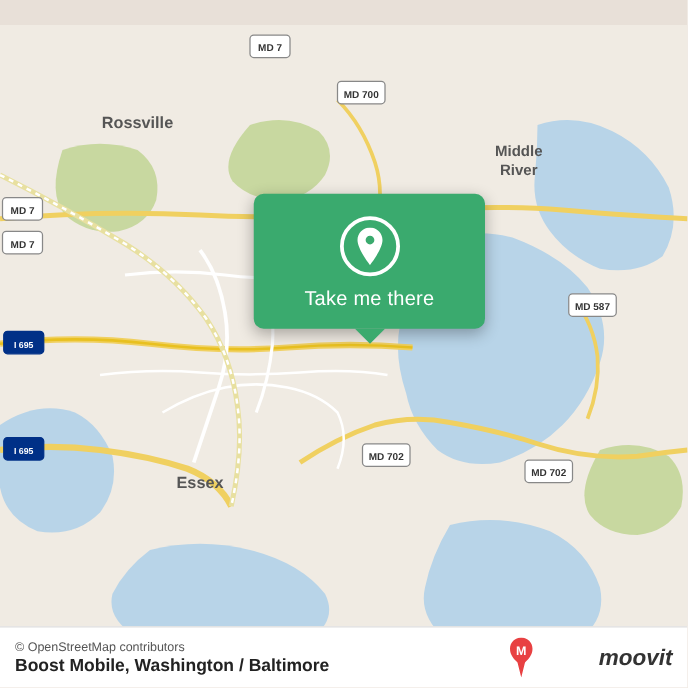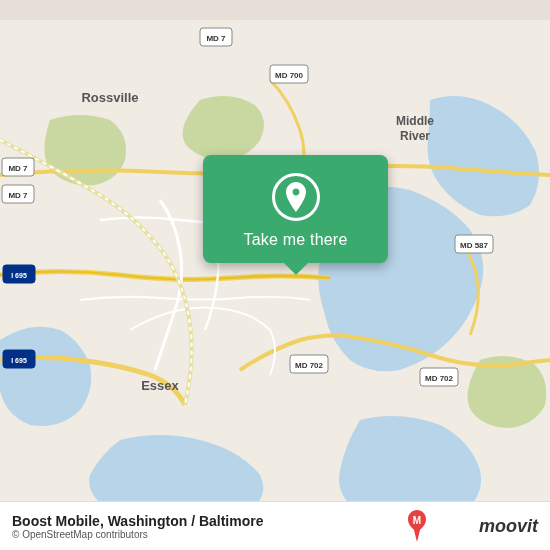--- a/index.html
+++ b/index.html
@@ -208,22 +208,22 @@
 
       <svg width="26" height="30" viewBox="0 0 26 30" fill="none" xmlns="http://www.w3.org/2000/svg">
         <path d="M13 0C7.48 0 3 4.48 3 10C3 17.5 13 30 13 30C13 30 23 17.5 23 10C23 4.48 18.52 0 13 0ZM13 13.5C11.07 13.5 9.5 11.93 9.5 10C9.5 8.07 11.07 6.5 13 6.5C14.93 6.5 16.5 8.07 16.5 10C16.5 11.93 14.93 13.5 13 13.5Z" fill="white"></path>
       </svg>
     </div>
     <button id="take-me-there-btn">Take me there</button>
   </div>
 
   <div id="bottom-bar">
     <div id="bottom-left">
+      <span id="osm-credit">© OpenStreetMap contributors</span>
       <span id="location-title">Boost Mobile, Washington / Baltimore</span>
-      <span id="osm-credit">© OpenStreetMap contributors</span>
     </div>
     <div id="moovit-logo">
 
       <svg width="28" height="32" viewBox="0 0 28 32" xmlns="http://www.w3.org/2000/svg">
         <path d="M14 0C9 0 5 4 5 9C5 14 8 17 11 20L14 32L17 20C20 17 23 14 23 9C23 4 19 0 14 0Z" fill="#e84142"></path>
         <text x="14" y="14" text-anchor="middle" font-size="10" font-weight="bold" fill="white" font-family="Arial">M</text>
       </svg>
       <span id="moovit-text">moovit</span>
     </div>
   </div>

